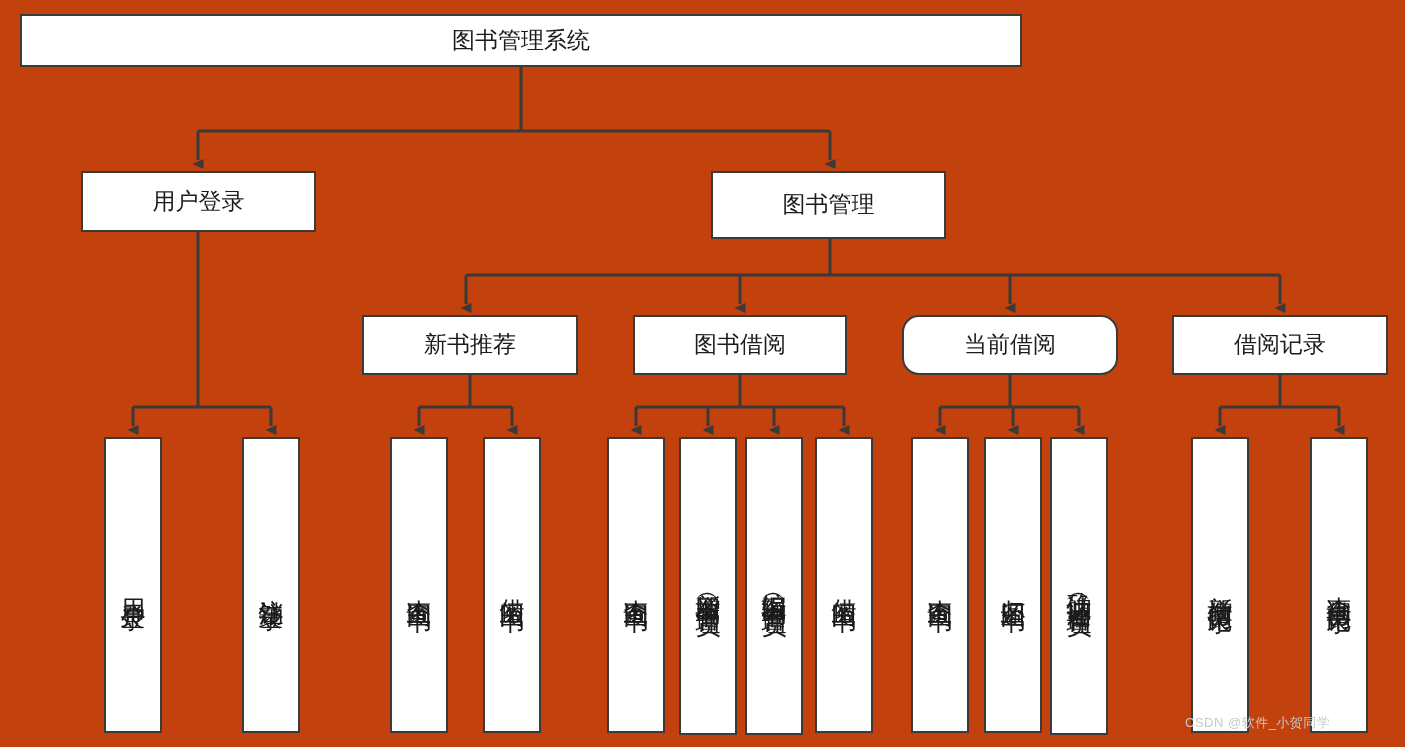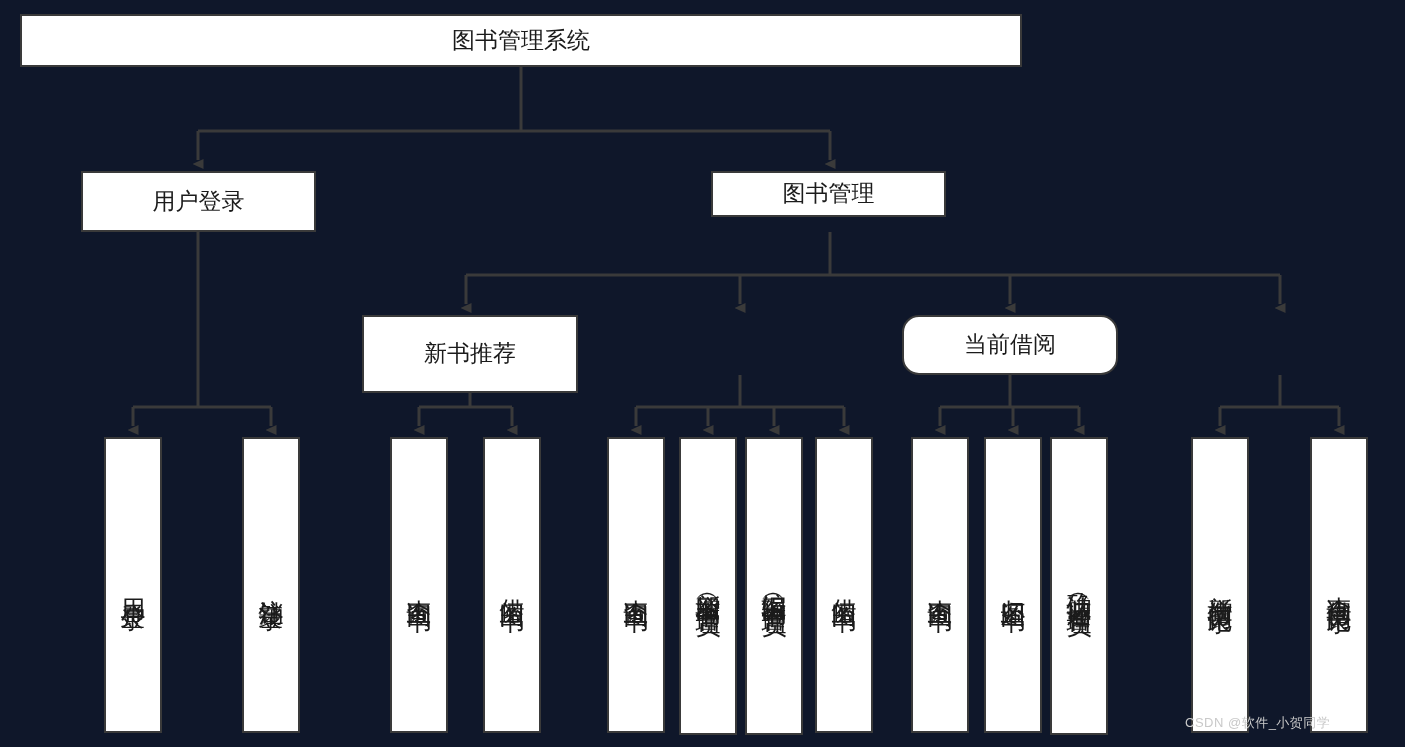--- a/index.html
+++ b/index.html
@@ -8,21 +8,21 @@
     padding: 0;
     background: #ffffff;
   }
   body {
     font-family: "Liberation Sans", "DejaVu Sans", sans-serif;
   }
   #diagram {
     position: relative;
     width: 1405px;
     height: 747px;
-    background: #0f172a;
+    background: #c2410c;
     overflow: hidden;
   }
   #edges {
     position: absolute;
     left: 0;
     top: 0;
     width: 1405px;
     height: 747px;
     pointer-events: none;
   }
@@ -125,29 +125,35 @@
     </g>
   </svg>
 
   <div class="node h root" style="left:20px; top:14px; width:1002px; height:53px;">
     <span class="lbl">图书管理系统</span>
   </div>
 
   <div class="node h" style="left:81px; top:171px; width:235px; height:61px;">
     <span class="lbl">用户登录</span>
   </div>
-  <div class="node h" style="left:711px; top:171px; width:235px; height:46px;">
+  <div class="node h" style="left:711px; top:171px; width:235px; height:68px;">
     <span class="lbl">图书管理</span>
   </div>
 
-  <div class="node h" style="left:362px; top:315px; width:216px; height:78px;">
+  <div class="node h" style="left:362px; top:315px; width:216px; height:60px;">
     <span class="lbl">新书推荐</span>
+  </div>
+  <div class="node h" style="left:633px; top:315px; width:214px; height:60px;">
+    <span class="lbl">图书借阅</span>
   </div>
   <div class="node h" style="left:902px; top:315px; width:216px; height:60px;border-radius:17px;">
     <span class="lbl">当前借阅</span>
+  </div>
+  <div class="node h" style="left:1172px; top:315px; width:216px; height:60px;">
+    <span class="lbl">借阅记录</span>
   </div>
 
   <div class="node v" style="left:104px; top:437px; width:58px; height:296px;">
     <span class="lbl">用户登录</span>
   </div>
   <div class="node v" style="left:242px; top:437px; width:58px; height:296px;">
     <span class="lbl">注销登录</span>
   </div>
   <div class="node v" style="left:390px; top:437px; width:58px; height:296px;">
     <span class="lbl">查询图书</span>

